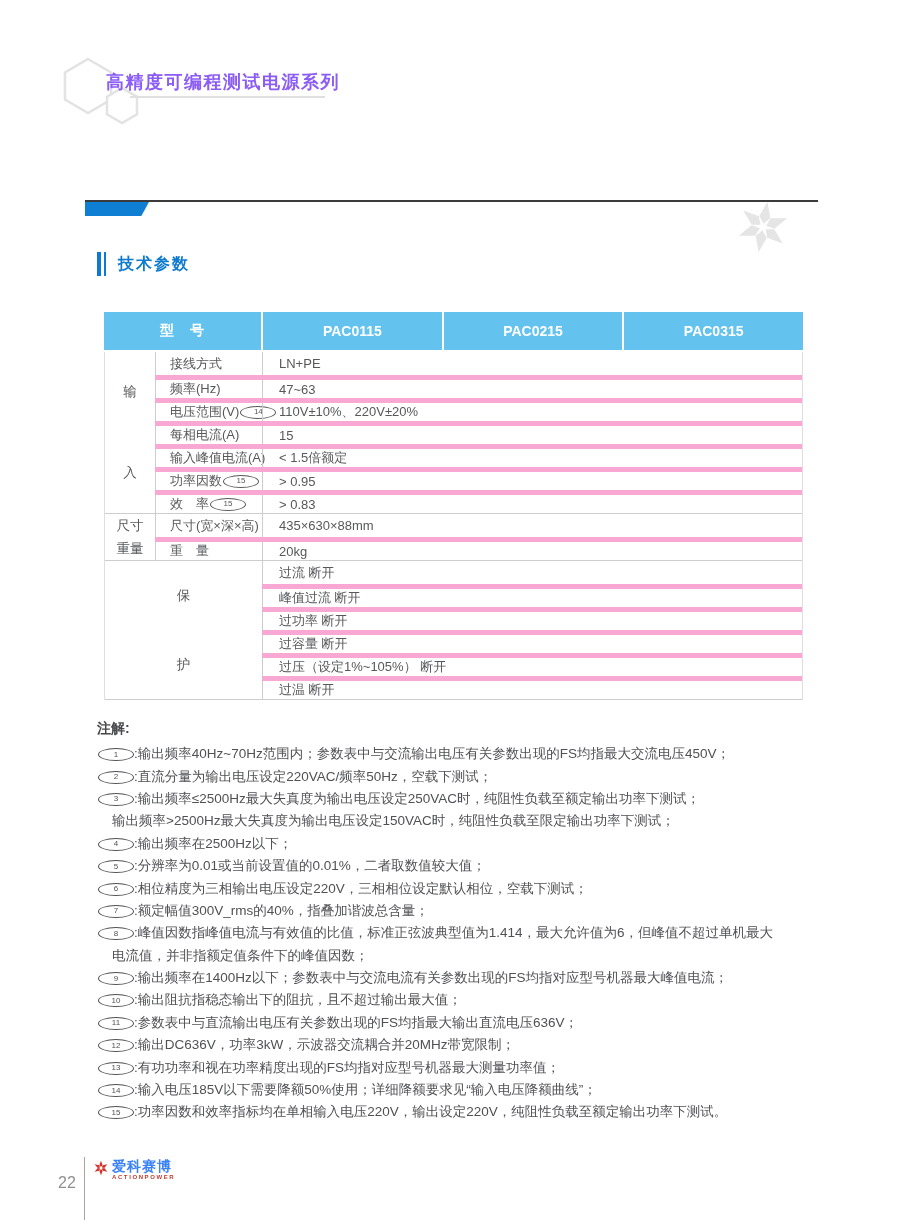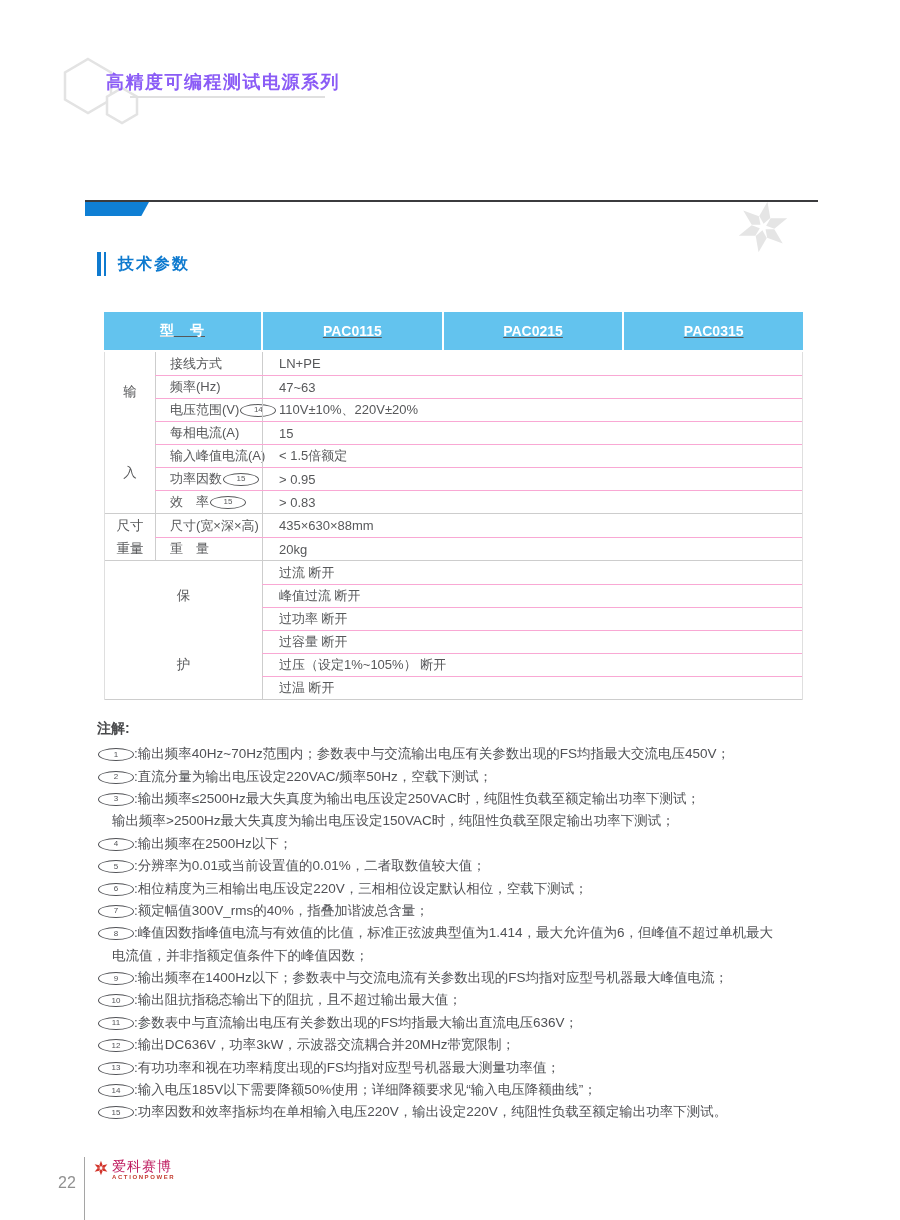--- a/index.html
+++ b/index.html
@@ -27,37 +27,37 @@
   .watermark { position:absolute; left:735px; top:199px; width:56px; height:56px; color:#E5E5E5; transform:rotate(10deg); }
 
   
   .sec-title-wrap { position:absolute; left:97px; top:252px; display:flex; align-items:center; }
   .sec-bar1 { width:4px; height:24px; background:#0E7ACF; }
   .sec-bar2 { width:2px; height:24px; background:#0E7ACF; margin-left:3px; }
   .sec-title { margin-left:12px; font-size:16px; font-weight:bold; color:#0E7ACF; letter-spacing:2px; }
 
   
   .spec-table { position:absolute; left:104px; top:312px; width:699px; }
-  .thead { display:flex; gap:2px; height:38px;text-decoration:underline; }
+  .thead { display:flex; gap:2px; height:38px; }
   .th {
     background:#63C3EE; color:#ffffff; font-size:14px; font-weight:bold;
     display:flex; align-items:center; justify-content:center;
   }
   .th-model-label { width:157px; flex:none; letter-spacing:1px; }
   .th-model { flex:1; }
   .tbody { margin-top:2px; border-left:1px solid #DFDFDF; border-right:1px solid #DFDFDF; }
   .group-row { display:flex; border-bottom:1px solid #CDCDCD; }
   .gcell {
     width:50px; flex:none; display:flex; flex-direction:column;
     justify-content:space-around; align-items:center; font-size:13.5px; color:#57585A;
   }
   .gcell-wide { width:157px; }
   .rows { flex:1; display:flex; flex-direction:column; }
   .row { display:flex; height:23px; }
-  .rows .row + .row { border-top:1px solid #f9a8d4; }
+  .rows .row + .row { border-top:5px solid #f9a8d4; }
   .lcell {
     width:107px; flex:none; border-left:1px solid #CDCDCD; padding-left:14px;
     display:flex; align-items:center; font-size:13px; color:#57585A; white-space:nowrap;
   }
   .vcell {
     flex:1; border-left:1px solid #CDCDCD; padding-left:16px;
     display:flex; align-items:center; font-size:13px; color:#57585A; white-space:nowrap;
   }
 
   
@@ -72,21 +72,21 @@
   .notes-title { font-size:14px; font-weight:bold; color:#48494B; height:23px; }
   .note-line { display:flex; align-items:center; height:22.4px; font-size:13.5px; color:#505155; white-space:nowrap; }
   .note-line .circ { margin-right:0; margin-top:1px; }
   .note-line.cont { padding-left:15px; }
 
   
   .page-num { position:absolute; left:58px; top:1160px; font-size:16px; color:#909090;margin-top:14px; }
   .footer-vline { position:absolute; left:84px; top:1157px; width:1px; height:63px; background:#A5A5A5; }
   .footer-brand { position:absolute; left:93px; top:1159px; display:flex; }
   .brand-mark { width:16px; height:16px; color:#D2342A; margin-right:3px; margin-top:1px; }
-  .brand-cn { font-size:14px; font-weight:normal; color:#be185d; letter-spacing:1px; line-height:15px; }
+  .brand-cn { font-size:14px; font-weight:bold; color:#3b82f6; letter-spacing:1px; line-height:15px; }
   .brand-en { font-size:6px; font-weight:bold; color:#C23B2E; letter-spacing:1.6px; line-height:6px; }
 </style>
 </head>
 <body>
 
 <div class="page">
 
   <svg class="hex-logo" viewBox="0 0 102 74">
     <polygon points="38,7 61,20.5 61,47.5 38,61 15,47.5 15,20.5" fill="#ffffff" stroke="#E3E3E3" stroke-width="2.5"></polygon>
     <polygon points="72,36 87,44.7 87,62.3 72,71 57,62.3 57,44.7" fill="#ffffff" stroke="#E3E3E3" stroke-width="2.5"></polygon>

